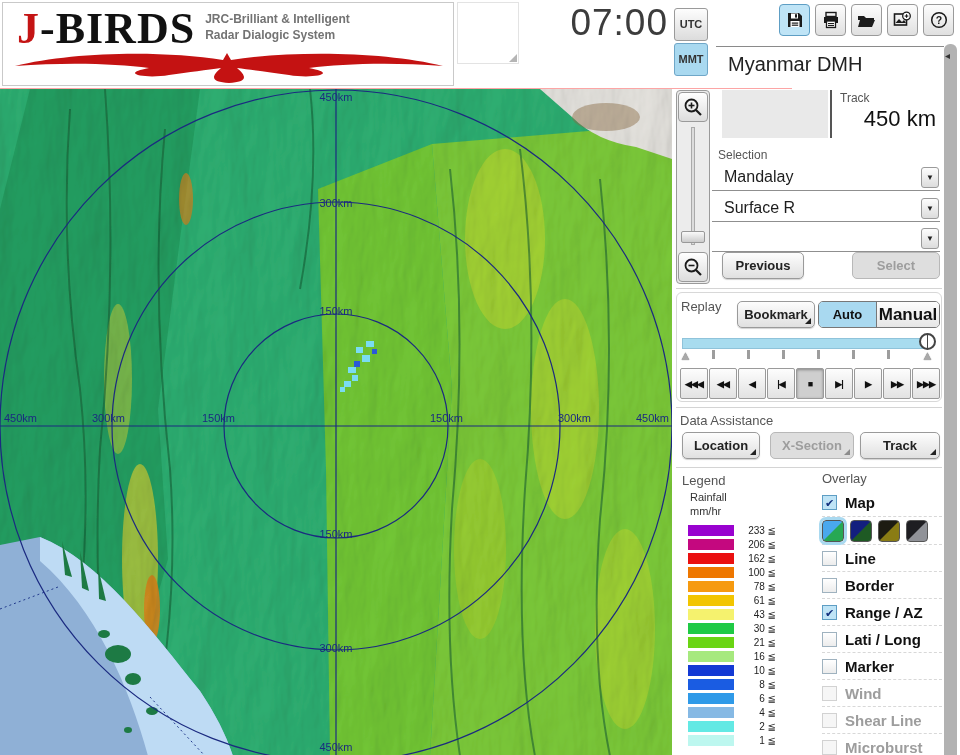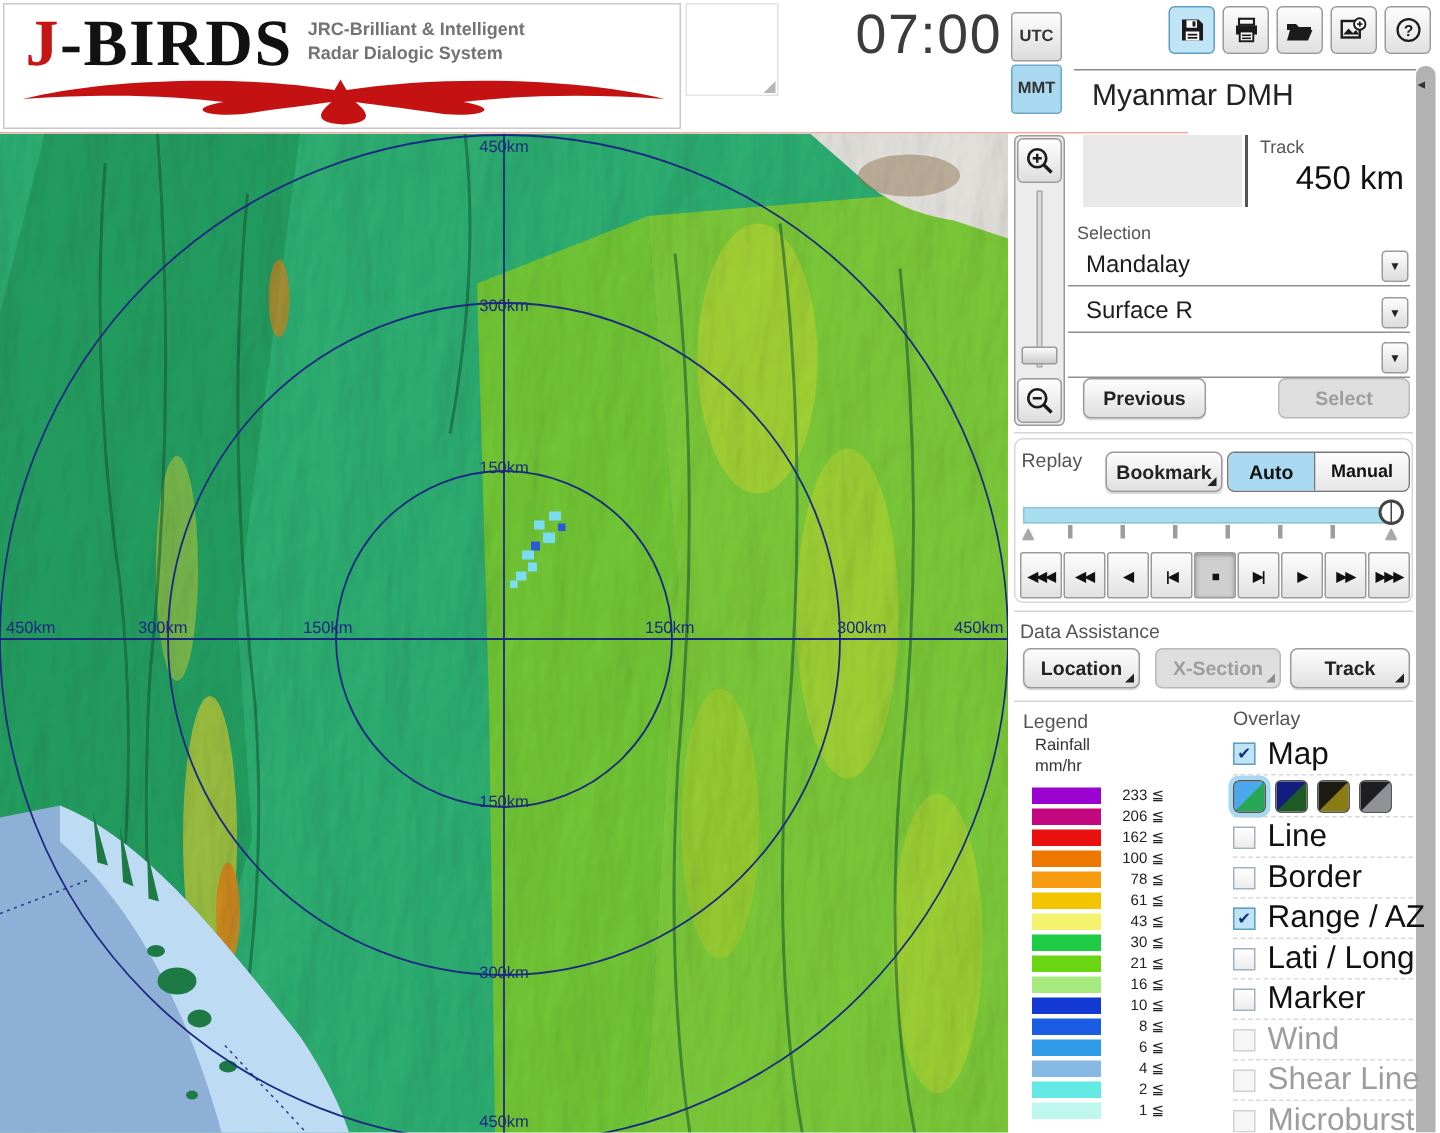--- a/index.html
+++ b/index.html
@@ -84,21 +84,21 @@
 
   
   #replay-box { position:absolute; left:676px; top:292px; width:266px; height:110px;
     border:1px solid #d8d8d8; border-radius:6px; }
   #replay-label { position:absolute; left:681px; top:299px; font-size:13px; color:#555; }
   #btn-bookmark { left:737px; top:301px; width:78px; height:27px; }
   #automanual { position:absolute; left:818px; top:301px; width:122px; height:27px;
     border:1px solid #777; border-radius:5px; overflow:hidden; display:flex; }
   #btn-auto { width:58px; background:#a9d9f0; font-weight:bold; font-size:13px; color:#111;
     text-align:center; line-height:25px; border-right:1px solid #777; }
-  #btn-manual { flex:1; background:linear-gradient(#fdfdfd,#e6e6e6); font-weight:bold; font-size:12px;
+  #btn-manual { flex:1; background:linear-gradient(#fdfdfd,#e6e6e6); font-weight:bold; font-size:17px;
     color:#111; text-align:center; line-height:25px; }
   .corner-tri { position:absolute; right:3px; bottom:3px; width:0; height:0;
     border-left:6px solid transparent; border-bottom:6px solid #222; }
   .corner-tri.dim { border-bottom-color:#8d8d8d; }
 
   #slider-track { position:absolute; left:682px; top:338px; width:246px; height:11px;
     background:#a8dcef; border:1px solid #8fc3da; }
   #slider-handle { position:absolute; left:919px; top:333px; width:17px; height:17px;
     border:2px solid #444; border-radius:50%; background:#fff; }
   #slider-handle:after { content:""; position:absolute; left:6px; top:-1px; width:1px; height:15px; background:#444; }
@@ -129,21 +129,21 @@
 
   
   #overlay-title { position:absolute; left:822px; top:471px; font-size:13px; color:#555; }
   #overlay-list { position:absolute; left:822px; top:489px; width:120px; }
   .ov-row { display:flex; align-items:center; height:27px; border-top:1px dashed #d8d8d8; }
   .ov-row:first-child { border-top:none; }
   .cb { width:15px; height:15px; border:1px solid #9fb2bf; background:linear-gradient(#fff,#ececec);
     font-size:11px; line-height:14px; text-align:center; color:#14317e; margin-right:8px; flex:0 0 15px; }
   .cb.checked { background:#bfe4f6; border-color:#5e9ec4; }
   .cb.disabled { border-color:#d2d2d2; background:#f6f6f6; }
-  .ov-label { font-size:21px; font-weight:normal; color:#111; white-space:nowrap; }
+  .ov-label { font-size:15px; font-weight:bold; color:#111; white-space:nowrap; }
   .ov-label.disabled { color:#9d9d9d; }
   #map-styles { display:flex; gap:6px; height:28px; align-items:center; border-top:1px dashed #d8d8d8; }
   .mswatch { width:22px; height:22px; border-radius:4px; border:1px solid #555; }
   .mswatch.selected { outline:3px solid #a9d9f0; }
 </style>
 </head>
 <body>
 
 <div id="stage">
 

